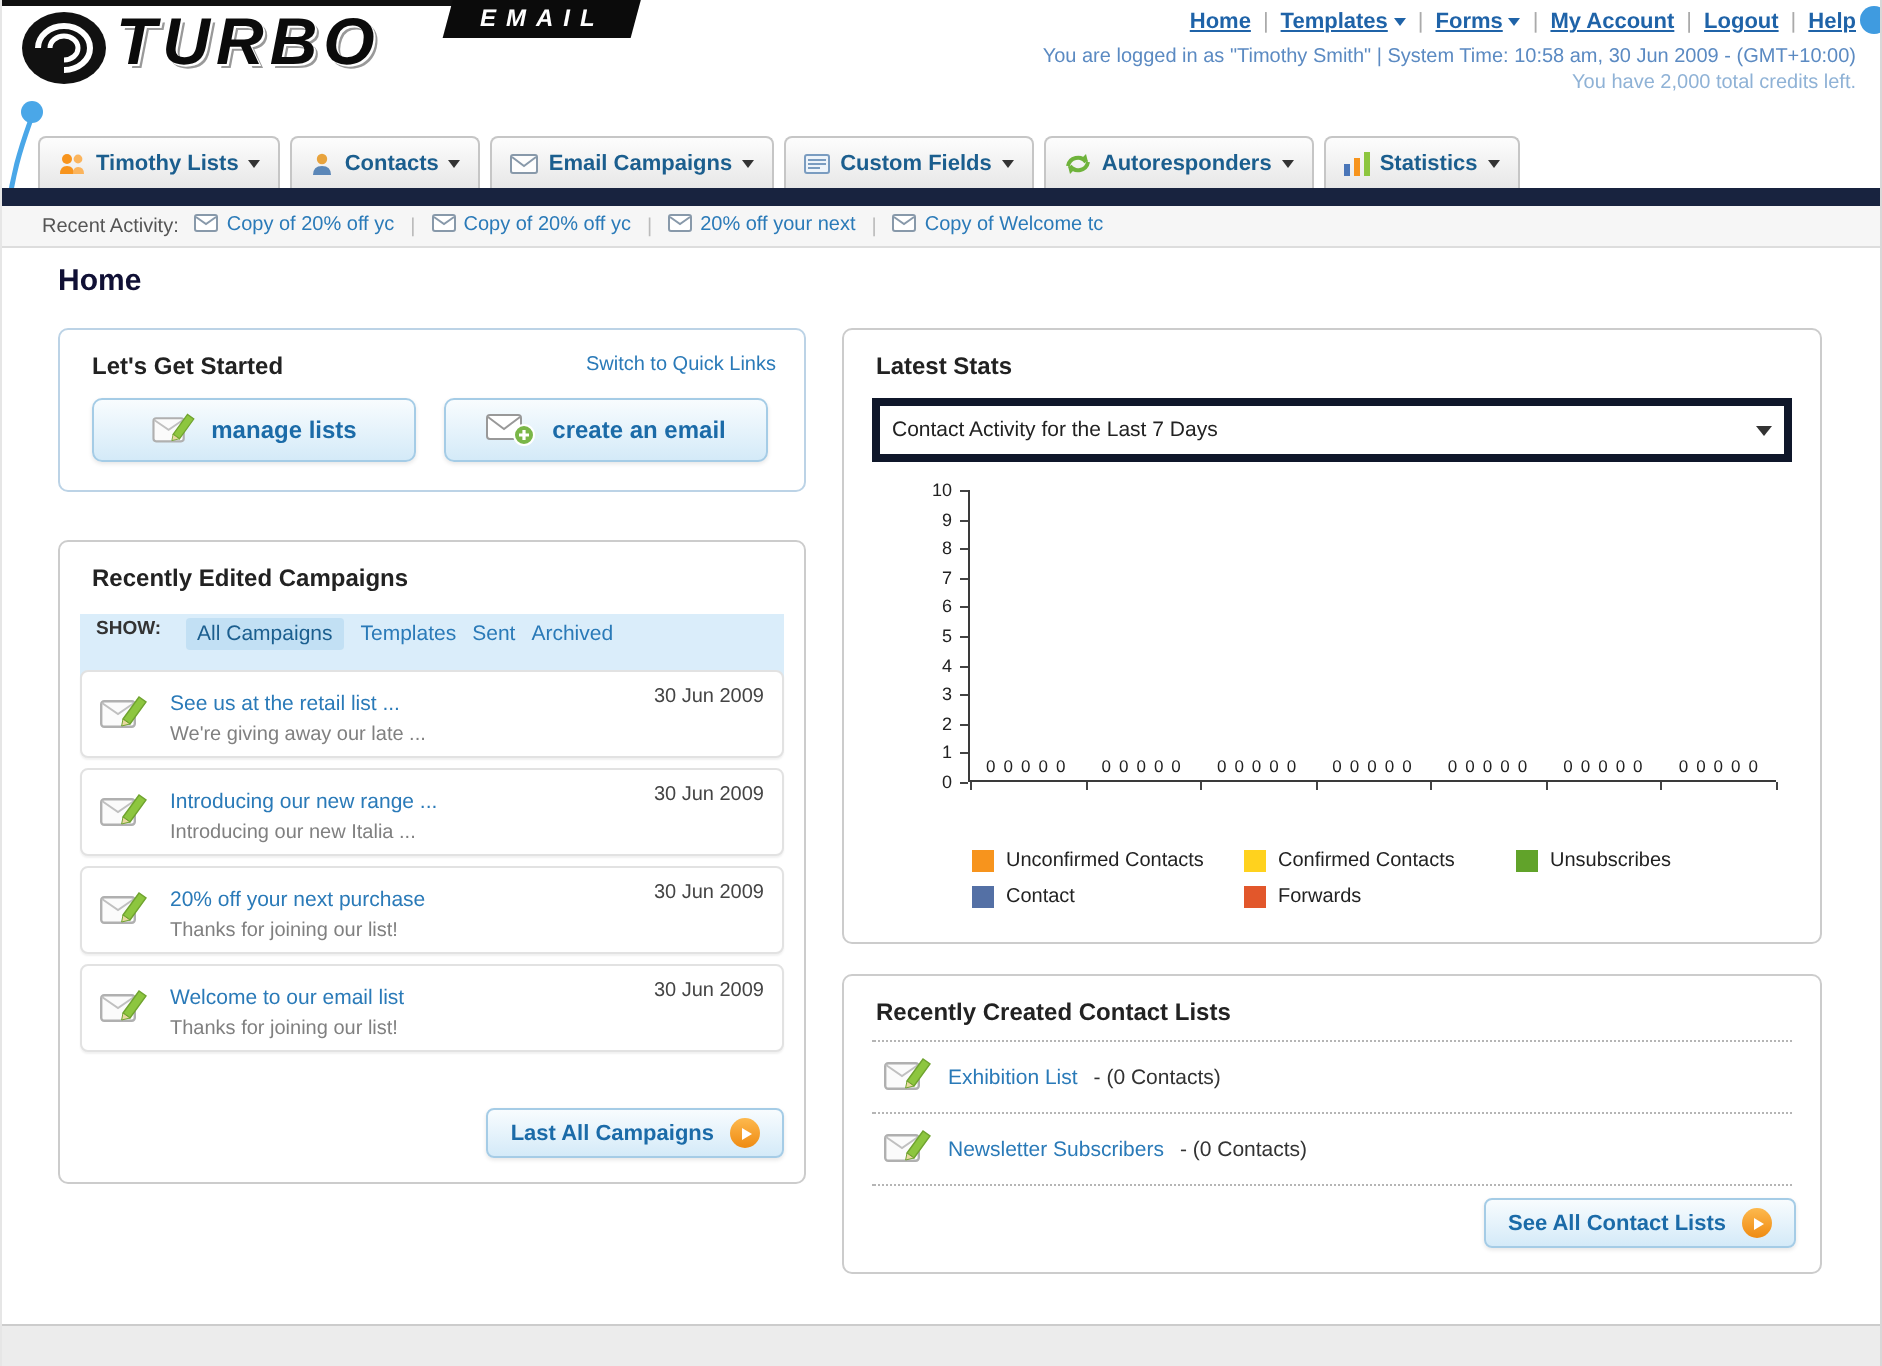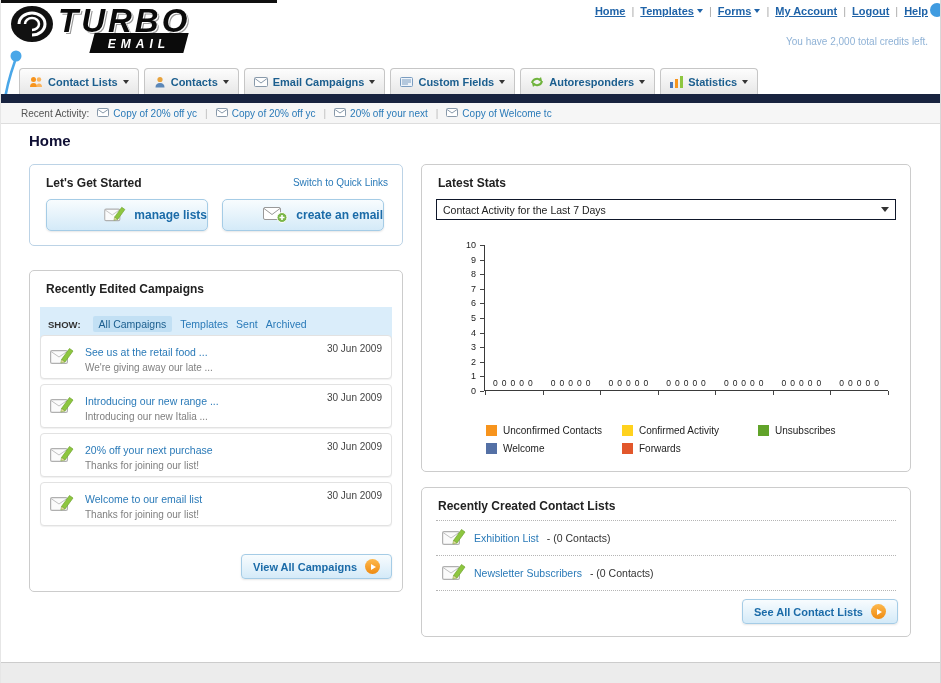--- a/index.html
+++ b/index.html
@@ -10,21 +10,21 @@
 .top-links{position:absolute;right:12px;top:5px;font-size:11px;display:flex;gap:6px;align-items:center}
 .top-link{color:#1f63a8;text-decoration:underline;cursor:pointer;display:inline-flex;align-items:center;gap:3px;font-weight:bold}
 .tl-sep{color:#aaa}
 .mini-caret{width:0;height:0;border-left:3px solid transparent;border-right:3px solid transparent;border-top:4px solid #1f63a8;display:inline-block}
 .login-info{position:absolute;right:12px;top:23px;font-size:10px;color:#5b8ac2}
 .credits-info{position:absolute;right:12px;top:36px;font-size:10px;color:#8fb2d6}
 .help-dot{position:absolute;right:-4px;top:3px;width:14px;height:14px;border-radius:50%;background:#3f9be0}
 
 .logo{position:absolute;left:8px;top:4px;display:flex;gap:3px;cursor:pointer}
 .logo-swirl svg{display:block}
-.logo-col{display:flex;flex-direction:column}
+.logo-col{display:flex;flex-direction:row}
 .logo-primary{font-size:33px;line-height:34px;font-weight:bold;font-style:italic;letter-spacing:3px;color:#0b0b0b;text-shadow:1px 1px 0 #fff,2px 2px 0 #999}
 .logo-banner{align-self:flex-start;background:#0b0b0b;transform:skewX(-15deg);padding:1px 16px;margin:-5px 0 0 34px}
 .logo-secondary{display:inline-block;transform:skewX(15deg);color:#fff;font-size:12px;font-weight:bold;font-style:italic;letter-spacing:5px}
 .swoosh{position:absolute;left:2px;top:50px}
 
 .tabs-row{position:absolute;left:18px;top:68px;display:flex;gap:5px}
 .tab{height:26px;display:flex;align-items:center;gap:5px;padding:0 9px;background:linear-gradient(#fdfdfd,#e7e7e7);border:1px solid #c6c6c6;border-bottom:none;border-radius:4px 4px 0 0;font-size:11px;font-weight:bold;color:#1b5e8e;cursor:pointer;white-space:nowrap}
 .tab-icon svg{display:block}
 .caret{width:0;height:0;border-left:3.5px solid transparent;border-right:3.5px solid transparent;border-top:4px solid #333}
 .dark-bar{position:absolute;left:0;top:94px;width:100%;height:9px;background:#18233f}
@@ -34,39 +34,39 @@
 .activity-items{display:flex;align-items:center;gap:8px}
 .act-item{display:inline-flex;align-items:flex-start;gap:4px;color:#2a7ab8;cursor:pointer}
 .act-sep{color:#bbb}
 
 .page-title{position:absolute;left:28px;top:132px;font-size:15px;font-weight:bold;color:#101035}
 .panel{position:absolute;background:#fff;border:1px solid #ccc;border-radius:5px}
 .panel-title{position:absolute;left:16px;top:11px;font-size:12px;font-weight:bold;color:#222}
 #gs-panel{left:28px;top:164px;width:374px;height:82px;border-color:#bcd3e6}
 .switch-link{position:absolute;right:14px;top:12px;font-size:10px;color:#2a7ab8;cursor:pointer}
 .gs-buttons{position:absolute;left:16px;top:34px;display:flex;gap:14px}
-.gs-btn{min-width:162px;height:32px;display:inline-flex;align-items:center;justify-content:flex-end;gap:8px;background:linear-gradient(#f8fcfe,#d4eaf8);border:1px solid #a5cce6;border-radius:5px;font-size:12px;font-weight:bold;color:#1b6ba8;cursor:pointer;box-shadow:0 1px 2px rgba(0,0,0,.1)}
+.gs-btn{min-width:162px;height:32px;display:inline-flex;align-items:center;justify-content:center;gap:8px;background:linear-gradient(#f8fcfe,#d4eaf8);border:1px solid #a5cce6;border-radius:5px;font-size:12px;font-weight:bold;color:#1b6ba8;cursor:pointer;box-shadow:0 1px 2px rgba(0,0,0,.1)}
 #campaigns-panel{left:28px;top:270px;width:374px;height:322px}
-.filter-bar{position:absolute;left:10px;right:10px;top:36px;height:34px;background:#daedfa;display:flex;align-items:center;gap:12px;padding:16px 8px;font-size:10.5px}
+.filter-bar{position:absolute;left:10px;right:10px;top:36px;height:34px;background:#daedfa;display:flex;align-items:flex-start;gap:12px;padding:2px 8px;font-size:10.5px}
 .show-label{font-size:9.5px;font-weight:bold;color:#333}
 .filter{color:#2a7ab8;cursor:pointer}
 .filter.active{background:#c2e0f4;padding:2px 6px;border-radius:2px;color:#1b5e8e}
 .camp-rows{position:absolute;left:10px;right:10px;top:64px;display:flex;flex-direction:column;gap:5px}
 .camp-row{position:relative;height:44px;border:1px solid #e2e2e2;border-radius:4px;background:#fff;box-shadow:0 1px 1px rgba(0,0,0,.06);padding:6px 8px 0 44px;cursor:pointer}
 .camp-icon{position:absolute;left:9px;top:10px}
 .camp-title{font-size:10.5px;color:#2a7ab8;text-decoration:none;cursor:pointer;display:inline-block}
 .camp-sub{font-size:10px;color:#808080;margin-top:2px}
 .camp-date{position:absolute;right:9px;top:7px;font-size:10px;color:#444}
 .panel-btn{position:absolute;display:inline-flex;align-items:center;gap:8px;height:25px;padding:0 11px;background:linear-gradient(#f8fcfe,#d4eaf8);border:1px solid #a5cce6;border-radius:4px;font-size:11px;font-weight:bold;color:#1b6ba8;cursor:pointer;box-shadow:0 1px 2px rgba(0,0,0,.1)}
 #view-all-campaigns{right:10px;bottom:12px}
 .arrow-circle{width:15px;height:15px;border-radius:50%;background:linear-gradient(#fdb94e,#ef8b12);display:inline-flex;align-items:center;justify-content:center;flex:none}
 .arrow-tri{width:0;height:0;border-left:5px solid #fff;border-top:3.5px solid transparent;border-bottom:3.5px solid transparent;margin-left:1px}
 
 #stats-panel{left:420px;top:164px;width:490px;height:308px}
-.stats-select{position:absolute;left:14px;right:14px;top:34px;height:21px;border:1px solid #0f172a;background:#fff;display:flex;align-items:center;padding:0 6px;font-size:10.5px;color:#222;cursor:pointer}
+.stats-select{position:absolute;left:14px;right:14px;top:34px;height:32px;border:4px solid #0f172a;background:#fff;display:flex;align-items:center;padding:0 6px;font-size:10.5px;color:#222;cursor:pointer}
 .dd-arrow{margin-left:auto;width:0;height:0;border-left:4px solid transparent;border-right:4px solid transparent;border-top:5px solid #333}
 .chart{position:absolute;left:14px;top:68px;width:462px;height:186px}
 .y-axis{position:absolute;left:0;top:0;width:48px;height:186px}
 .ytick-label{position:absolute;right:8px;font-size:9px;color:#222;width:30px;text-align:right}
 .ytick-mark{position:absolute;right:0;width:4px;height:1px;background:#444}
 .plot{position:absolute;left:48px;top:12px;width:404px;height:146px;border-left:1px solid #3a3a3a;border-bottom:1px solid #3a3a3a}
 .xtick{position:absolute;bottom:-5px;width:1px;height:4px;background:#444}
 .zero-row{position:absolute;left:48px;top:145px;width:404px;display:flex}
 .zero-group{flex:1;display:flex;justify-content:center;gap:4px;font-size:8.5px;color:#222}
 .x-labels{position:absolute;left:48px;top:164px;width:404px;display:flex}
@@ -114,34 +114,35 @@
       <a class="top-link">Templates <span class="mini-caret"></span></a>
       <span class="tl-sep">|</span>
       <a class="top-link">Forms <span class="mini-caret"></span></a>
       <span class="tl-sep">|</span>
       <a class="top-link">My Account</a>
       <span class="tl-sep">|</span>
       <a class="top-link">Logout</a>
       <span class="tl-sep">|</span>
       <a class="top-link">Help</a>
     </div>
+  <div class="login-info">You are logged in as "Timothy Smith" | System Time: 10:58 am, 30 Jun 2009 - (GMT+10:00)</div>
   <div class="credits-info">You have 2,000 total credits left.</div>
   <div class="help-dot"></div>
 
   <nav class="tabs-row">
       <div class="tab">
     <span class="tab-icon">
           <svg width="14" height="12" viewBox="0 0 14 12">
             <circle cx="4.5" cy="3.5" r="2.5" fill="#f7941d"></circle>
             <path d="M1 11 Q1 7 4.5 7 Q8 7 8 11 Z" fill="#f7941d"></path>
             <circle cx="10" cy="3.5" r="2.2" fill="#fbb45c"></circle>
             <path d="M7.5 11 Q7.5 7.5 10 7.5 Q13 7.5 13 11 Z" fill="#fbb45c"></path>
           </svg>
         </span>
-    <span class="tab-label">Contact Lists</span>
+    <span class="tab-label">Timothy Lists</span>
     <span class="caret"></span>
       </div>
       <div class="tab">
     <span class="tab-icon">
           <svg width="12" height="12" viewBox="0 0 12 12">
             <circle cx="6" cy="3.5" r="2.6" fill="#e8a33d"></circle>
             <path d="M1.5 11.5 Q1.5 7 6 7 Q10.5 7 10.5 11.5 Z" fill="#5b87b8"></path>
           </svg>
         </span>
     <span class="tab-label">Contacts</span>
@@ -269,21 +270,21 @@
         </span>
     </div>
     <div class="camp-rows">
         <div class="camp-row">
     <span class="camp-icon"><svg width="24" height="20" viewBox="0 0 24 20">
               <rect x="0.6" y="4.6" width="16.8" height="12.8" rx="1.5" fill="#fbfbfb" stroke="#b0b0b0" stroke-width="1.2"></rect>
               <path d="M1 5.5 L9 11 L17 5.5" fill="none" stroke="#c0c0c0"></path>
               <path d="M11.5 13.5 L19.5 2.5 L23 5 L15 16 Z" fill="#8dc63f" stroke="#6fa32e" stroke-width="0.7"></path>
               <path d="M11.5 13.5 L15 16 L10.8 17 Z" fill="#e8d9a0" stroke="#6fa32e" stroke-width="0.5"></path>
             </svg></span>
-    <div><a class="camp-title">See us at the retail food ...</a>
+    <div><a class="camp-title">See us at the retail list ...</a>
     <div class="camp-sub">We're giving away our late ...</div></div>
     <span class="camp-date">30 Jun 2009</span>
         </div>
         <div class="camp-row">
     <span class="camp-icon"><svg width="24" height="20" viewBox="0 0 24 20">
               <rect x="0.6" y="4.6" width="16.8" height="12.8" rx="1.5" fill="#fbfbfb" stroke="#b0b0b0" stroke-width="1.2"></rect>
               <path d="M1 5.5 L9 11 L17 5.5" fill="none" stroke="#c0c0c0"></path>
               <path d="M11.5 13.5 L19.5 2.5 L23 5 L15 16 Z" fill="#8dc63f" stroke="#6fa32e" stroke-width="0.7"></path>
               <path d="M11.5 13.5 L15 16 L10.8 17 Z" fill="#e8d9a0" stroke="#6fa32e" stroke-width="0.5"></path>
             </svg></span>
@@ -308,21 +309,21 @@
               <path d="M1 5.5 L9 11 L17 5.5" fill="none" stroke="#c0c0c0"></path>
               <path d="M11.5 13.5 L19.5 2.5 L23 5 L15 16 Z" fill="#8dc63f" stroke="#6fa32e" stroke-width="0.7"></path>
               <path d="M11.5 13.5 L15 16 L10.8 17 Z" fill="#e8d9a0" stroke="#6fa32e" stroke-width="0.5"></path>
             </svg></span>
     <div><a class="camp-title">Welcome to our email list</a>
     <div class="camp-sub">Thanks for joining our list!</div></div>
     <span class="camp-date">30 Jun 2009</span>
         </div>
       </div>
     <button class="panel-btn" id="view-all-campaigns">
-      <span>View All Campaigns</span>
+      <span>Last All Campaigns</span>
       <span class="arrow-circle">
           <span class="arrow-tri"></span>
         </span>
     </button>
   </section>
 
   <section class="panel" id="stats-panel">
     <div class="panel-title">Latest Stats</div>
     <div class="stats-select">
       <span>Contact Activity for the Last 7 Days</span>
@@ -415,29 +416,29 @@
           </div>
         </div>
     </div>
     <div class="legend">
         <div class="legend-item">
           <span class="swatch" style="background:#f7941d"></span>
           <span>Unconfirmed Contacts</span>
         </div>
         <div class="legend-item">
           <span class="swatch" style="background:#ffd21e"></span>
-          <span>Confirmed Activity</span>
+          <span>Confirmed Contacts</span>
         </div>
         <div class="legend-item">
           <span class="swatch" style="background:#61a32a"></span>
           <span>Unsubscribes</span>
         </div>
         <div class="legend-item">
           <span class="swatch" style="background:#5470a5"></span>
-          <span>Welcome</span>
+          <span>Contact</span>
         </div>
         <div class="legend-item">
           <span class="swatch" style="background:#e2572b"></span>
           <span>Forwards</span>
         </div>
       </div>
   </section>
 
   <section class="panel" id="contact-lists-panel">
     <div class="panel-title">Recently Created Contact Lists</div>

